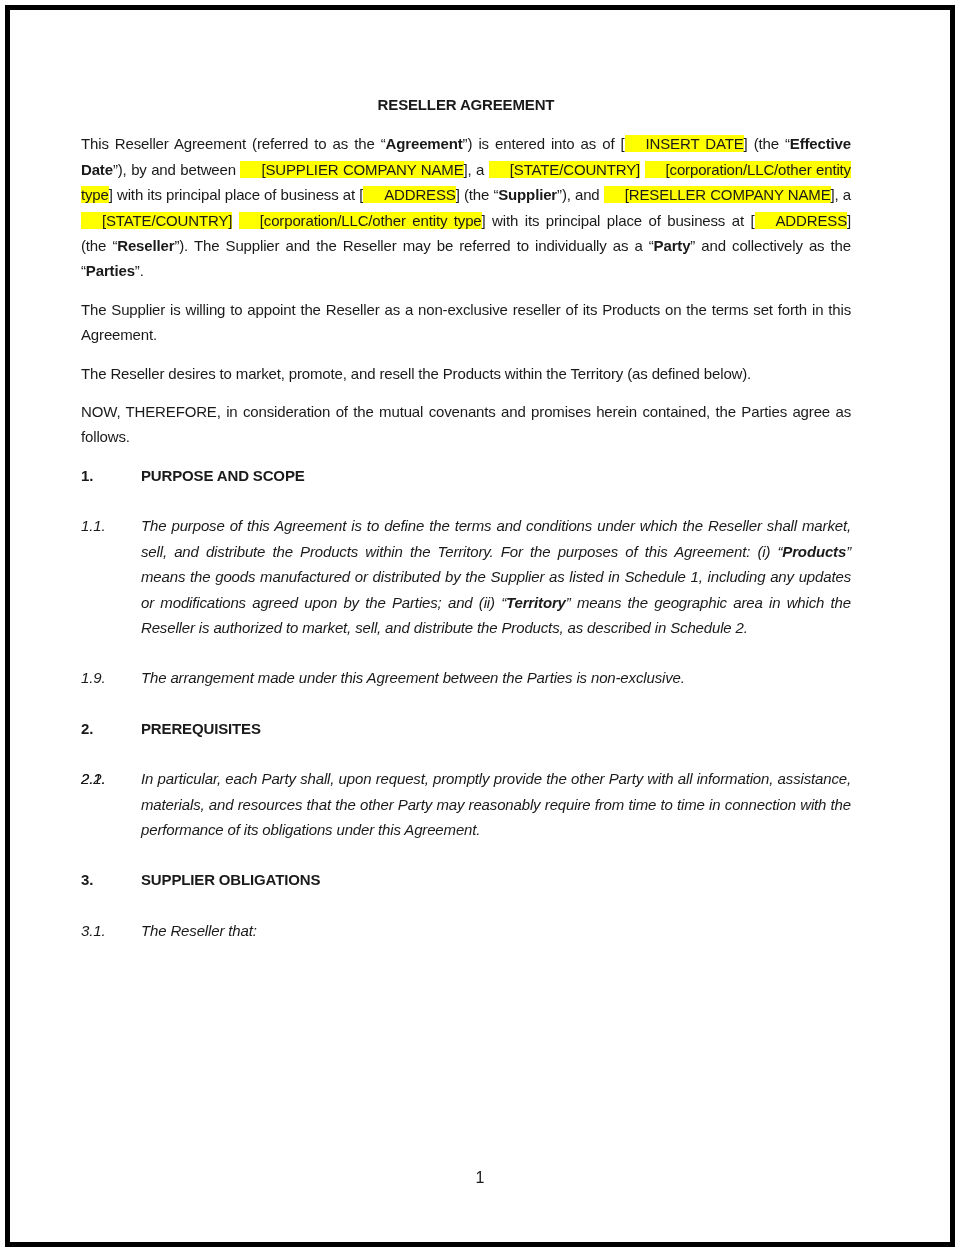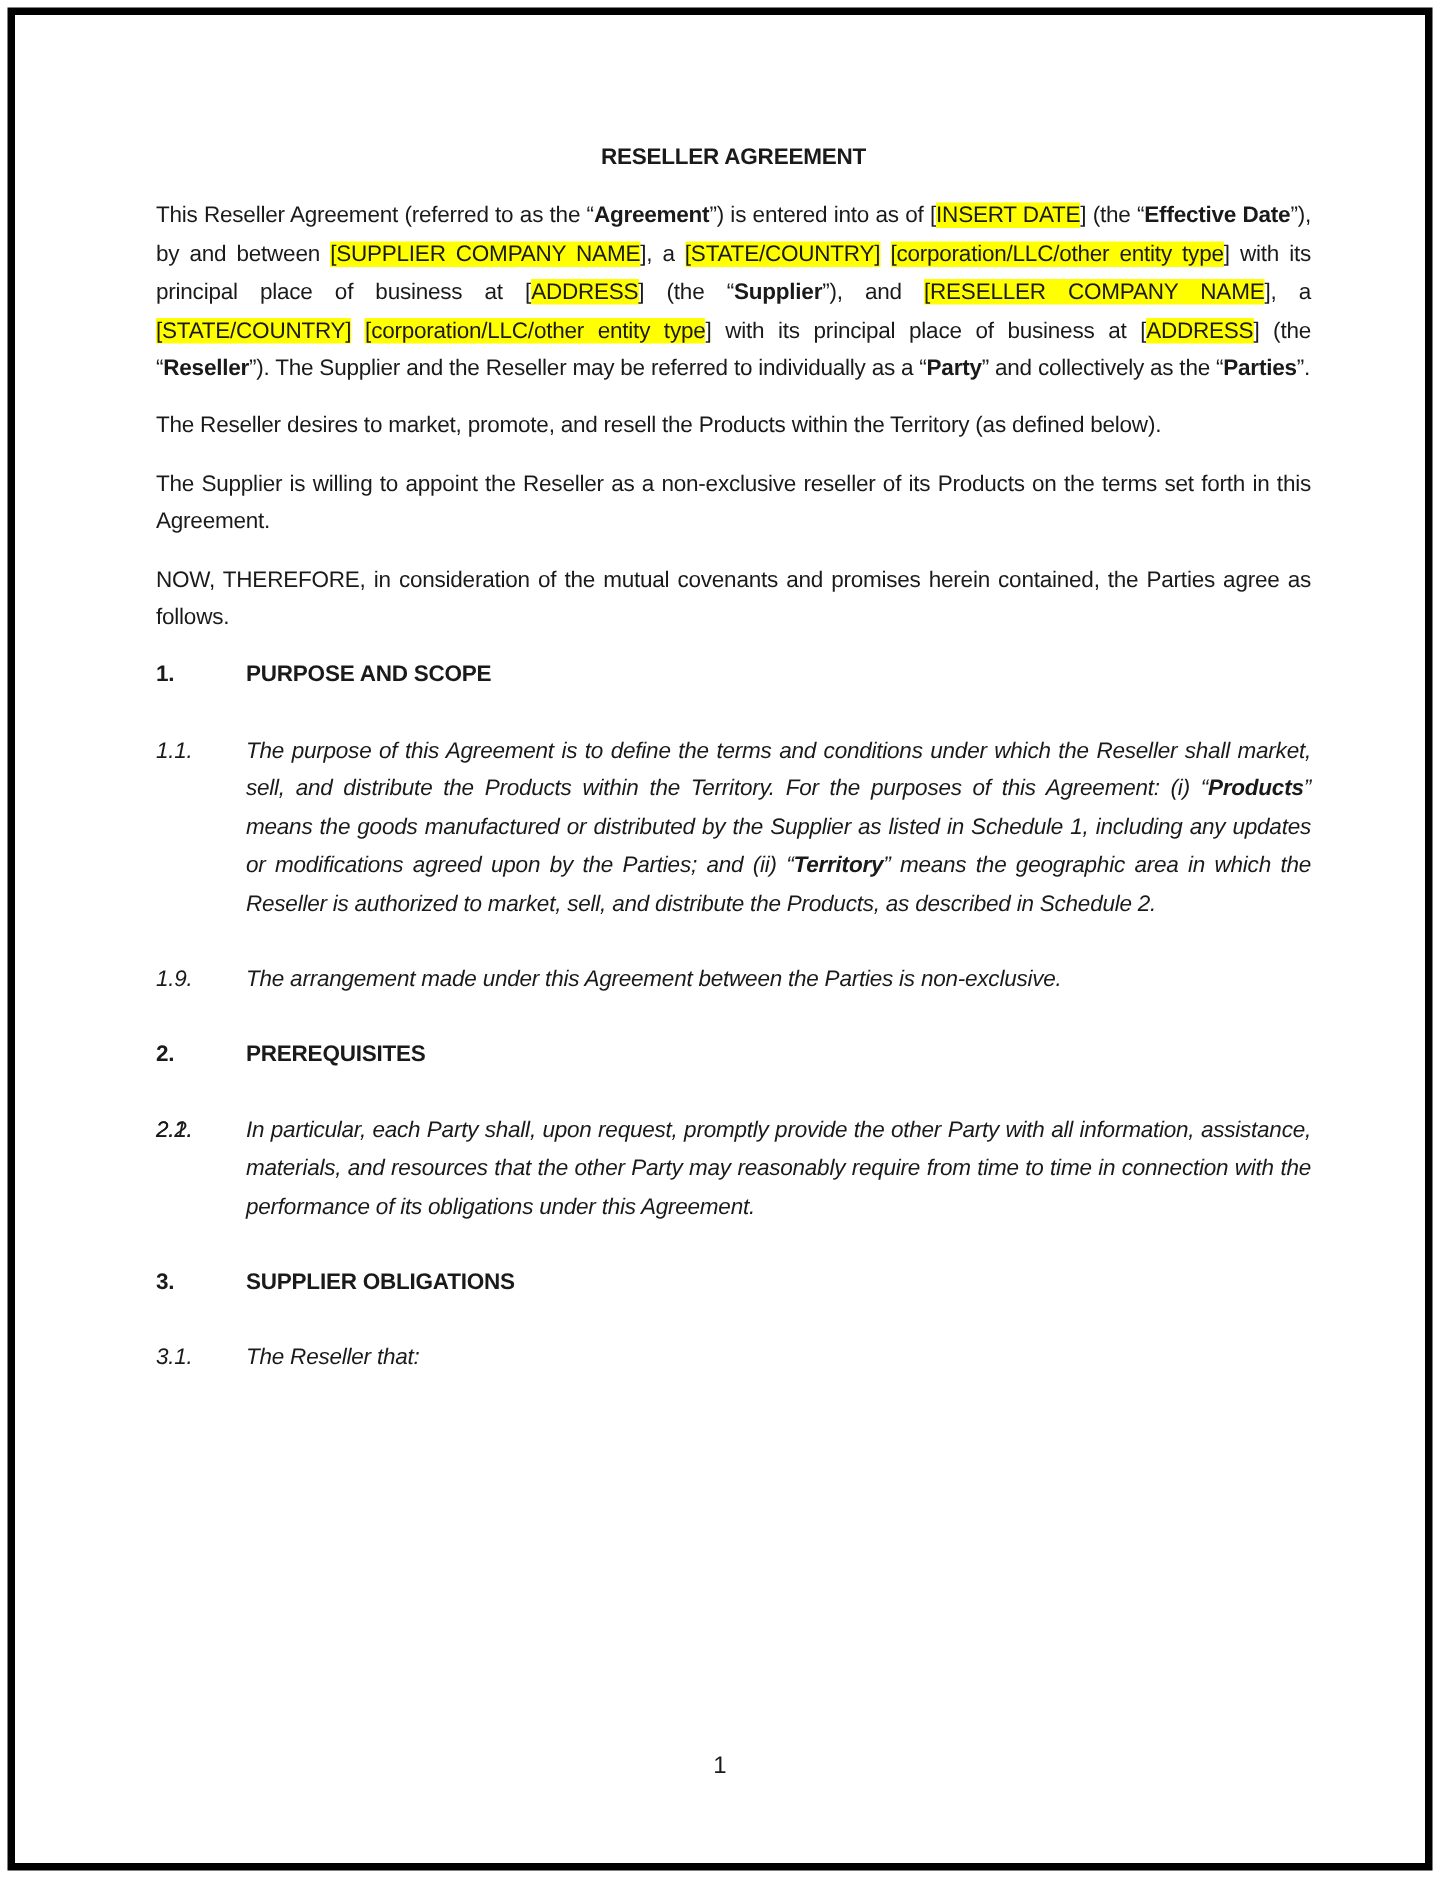--- a/index.html
+++ b/index.html
@@ -13,21 +13,21 @@
   }
   .page-frame {
     position: absolute;
     top: 5px; left: 5px;
     width: 950px; height: 1242px;
     border: 5px solid var(--border, #000);
     box-sizing: border-box;
   }
   .content {
     position: absolute;
-    top: 92px; left: 104px;
+    top: 92px; left: 81px;
     width: 770px;
   }
   .doc-title {
     text-align: center;
     font-weight: bold;
     font-size: 15px;
     line-height: 25.4px;
     letter-spacing: -0.15px;
     margin: 0 0 14px 0;
   }
@@ -42,42 +42,42 @@
     font-weight: bold;
     text-align: left;
     margin-bottom: 25px;
   }
   .block.clause { margin-bottom: 25px; font-style: italic; }
   .block.heading, .block.clause {
     position: relative;
     padding-left: 60px;
   }
   .num { position: absolute; left: 0; top: 0; }
-  .hl { background: var(--hl, #ffff00); }
+  .hl { background: var(--hl, #ffff00); padding-left: 21px; }
   .b { font-weight: bold; }
   .page-number {
     position: absolute;
     top: 1165px; left: 0;
     width: 100%;
     text-align: center;
     font-size: 16px;
     line-height: 25px;
   }
 </style>
 </head>
 <body>
 
 <div class="page-frame"></div>
 
 <div class="content">
   <div class="doc-title">RESELLER AGREEMENT</div>
   <div>
       <div class="block paragraph"><span><span>This Reseller Agreement (referred to as the “</span><span class="b">Agreement</span><span>”) is entered into as of [</span><span class="hl">INSERT DATE</span><span>] (the “</span><span class="b">Effective Date</span><span>”), by and between </span><span class="hl">[SUPPLIER COMPANY NAME</span><span>], a </span><span class="hl">[STATE/COUNTRY]</span><span> </span><span class="hl">[corporation/LLC/other entity type</span><span>] with its principal place of business at [</span><span class="hl">ADDRESS</span><span>] (the “</span><span class="b">Supplier</span><span>”), and </span><span class="hl">[RESELLER COMPANY NAME</span><span>], a </span><span class="hl">[STATE/COUNTRY]</span><span> </span><span class="hl">[corporation/LLC/other entity type</span><span>] with its principal place of business at [</span><span class="hl">ADDRESS</span><span>] (the “</span><span class="b">Reseller</span><span>”). The Supplier and the Reseller may be referred to individually as a “</span><span class="b">Party</span><span>” and collectively as the “</span><span class="b">Parties</span><span>”.</span></span></div>
+      <div class="block paragraph"><span><span>The Supplier is willing to appoint the Reseller as a non-exclusive reseller of its Products on the terms set forth in this Agreement.</span></span></div>
       <div class="block paragraph"><span><span>The Reseller desires to market, promote, and resell the Products within the Territory (as defined below).</span></span></div>
-      <div class="block paragraph"><span><span>The Supplier is willing to appoint the Reseller as a non-exclusive reseller of its Products on the terms set forth in this Agreement.</span></span></div>
       <div class="block paragraph"><span><span>NOW, THEREFORE, in consideration of the mutual covenants and promises herein contained, the Parties agree as follows.</span></span></div>
       <div class="block heading"><span class="num">1.</span><span><span>PURPOSE AND SCOPE</span></span></div>
       <div class="block clause"><span class="num">1.1.</span><span><span>The purpose of this Agreement is to define the terms and conditions under which the Reseller shall market, sell, and distribute the Products within the Territory. For the purposes of this Agreement: (i) “</span><span class="b">Products</span><span>” means the goods manufactured or distributed by the Supplier as listed in Schedule 1, including any updates or modifications agreed upon by the Parties; and (ii) “</span><span class="b">Territory</span><span>” means the geographic area in which the Reseller is authorized to market, sell, and distribute the Products, as described in Schedule 2.</span></span></div>
       <div class="block clause"><span class="num">1.9.</span><span><span>The arrangement made under this Agreement between the Parties is non-exclusive.</span></span></div>
       <div class="block heading"><span class="num">2.</span><span><span>PREREQUISITES</span></span></div>
       <div class="block clause"><span class="num">2.1.</span></div>
       <div class="block clause"><span class="num">2.2.</span><span><span>In particular, each Party shall, upon request, promptly provide the other Party with all information, assistance, materials, and resources that the other Party may reasonably require from time to time in connection with the performance of its obligations under this Agreement.</span></span></div>
       <div class="block heading"><span class="num">3.</span><span><span>SUPPLIER OBLIGATIONS</span></span></div>
       <div class="block clause"><span class="num">3.1.</span><span><span>The Reseller that:</span></span></div>
     </div>

